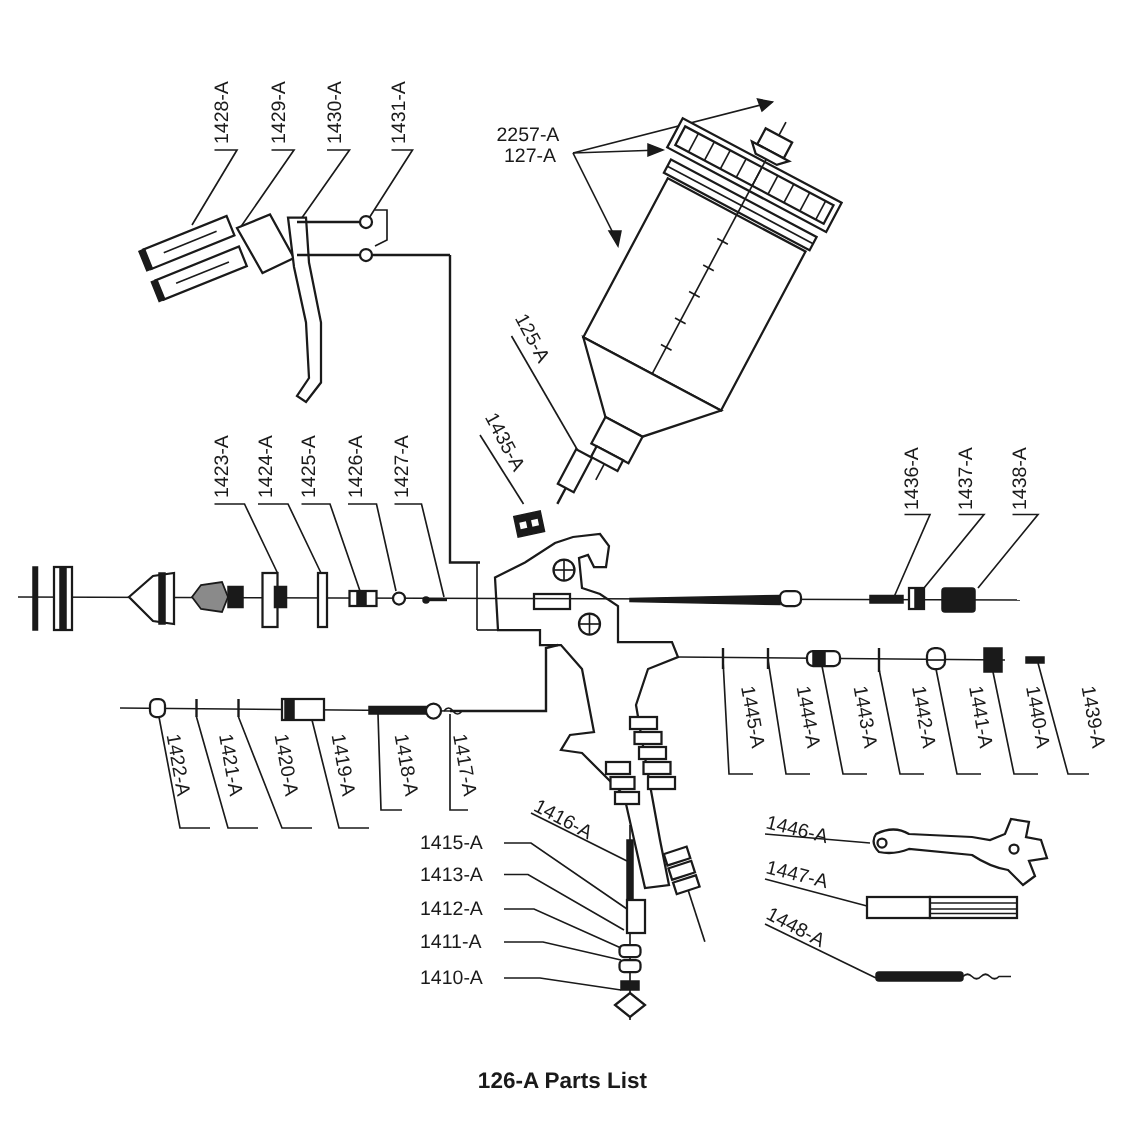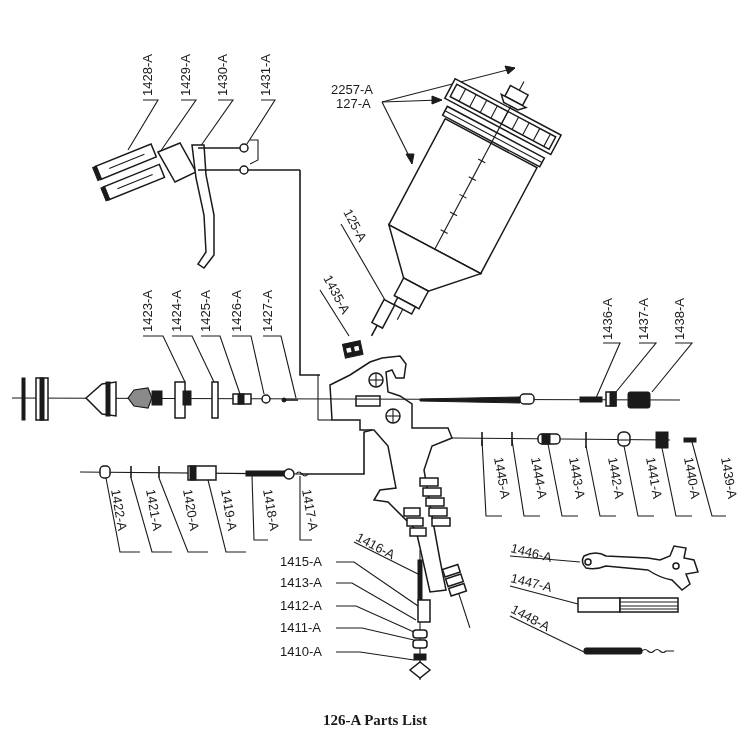--- a/index.html
+++ b/index.html
@@ -5,21 +5,21 @@
   html, body { margin: 0; padding: 0; background: #ffffff; }
   body { width: 750px; height: 750px; overflow: hidden; position: relative; font-family: "Liberation Sans", sans-serif; }
   #diagram { position: absolute; left: 0; top: 0; width: 750px; height: 750px; }
   .ln { stroke: #1a1a1a; stroke-width: 1.6; fill: none; }
   .lnt { stroke: #1a1a1a; stroke-width: 1.1; fill: none; }
   .part { stroke: #1a1a1a; stroke-width: 1.5; fill: #ffffff; }
   .dark { fill: #1a1a1a; stroke: #1a1a1a; }
   .gray { fill: #8a8a8a; stroke: #1a1a1a; stroke-width: 1.2; }
   .lbl { font-family: "Liberation Sans", sans-serif; font-size: 13px; fill: #1a1a1a; }
   .title { position: absolute; left: 0; width: 750px; top: 712px; text-align: center;
-           font-family: Liberation Serif, serif; font-weight: bold; font-size: 15px; color: #1a1a1a; }
+           font-family: Liberation Sans, sans-serif; font-weight: bold; font-size: 15px; color: #1a1a1a; }
 </style>
 </head>
 <body>
 
 <svg id="diagram" viewBox="0 0 750 750" xmlns="http://www.w3.org/2000/svg">
 
   <g>
     <text class="lbl" transform="translate(152,96) rotate(-90)">1428-A</text>
     <text class="lbl" transform="translate(190,96) rotate(-90)">1429-A</text>
     <text class="lbl" transform="translate(227,96) rotate(-90)">1430-A</text>

